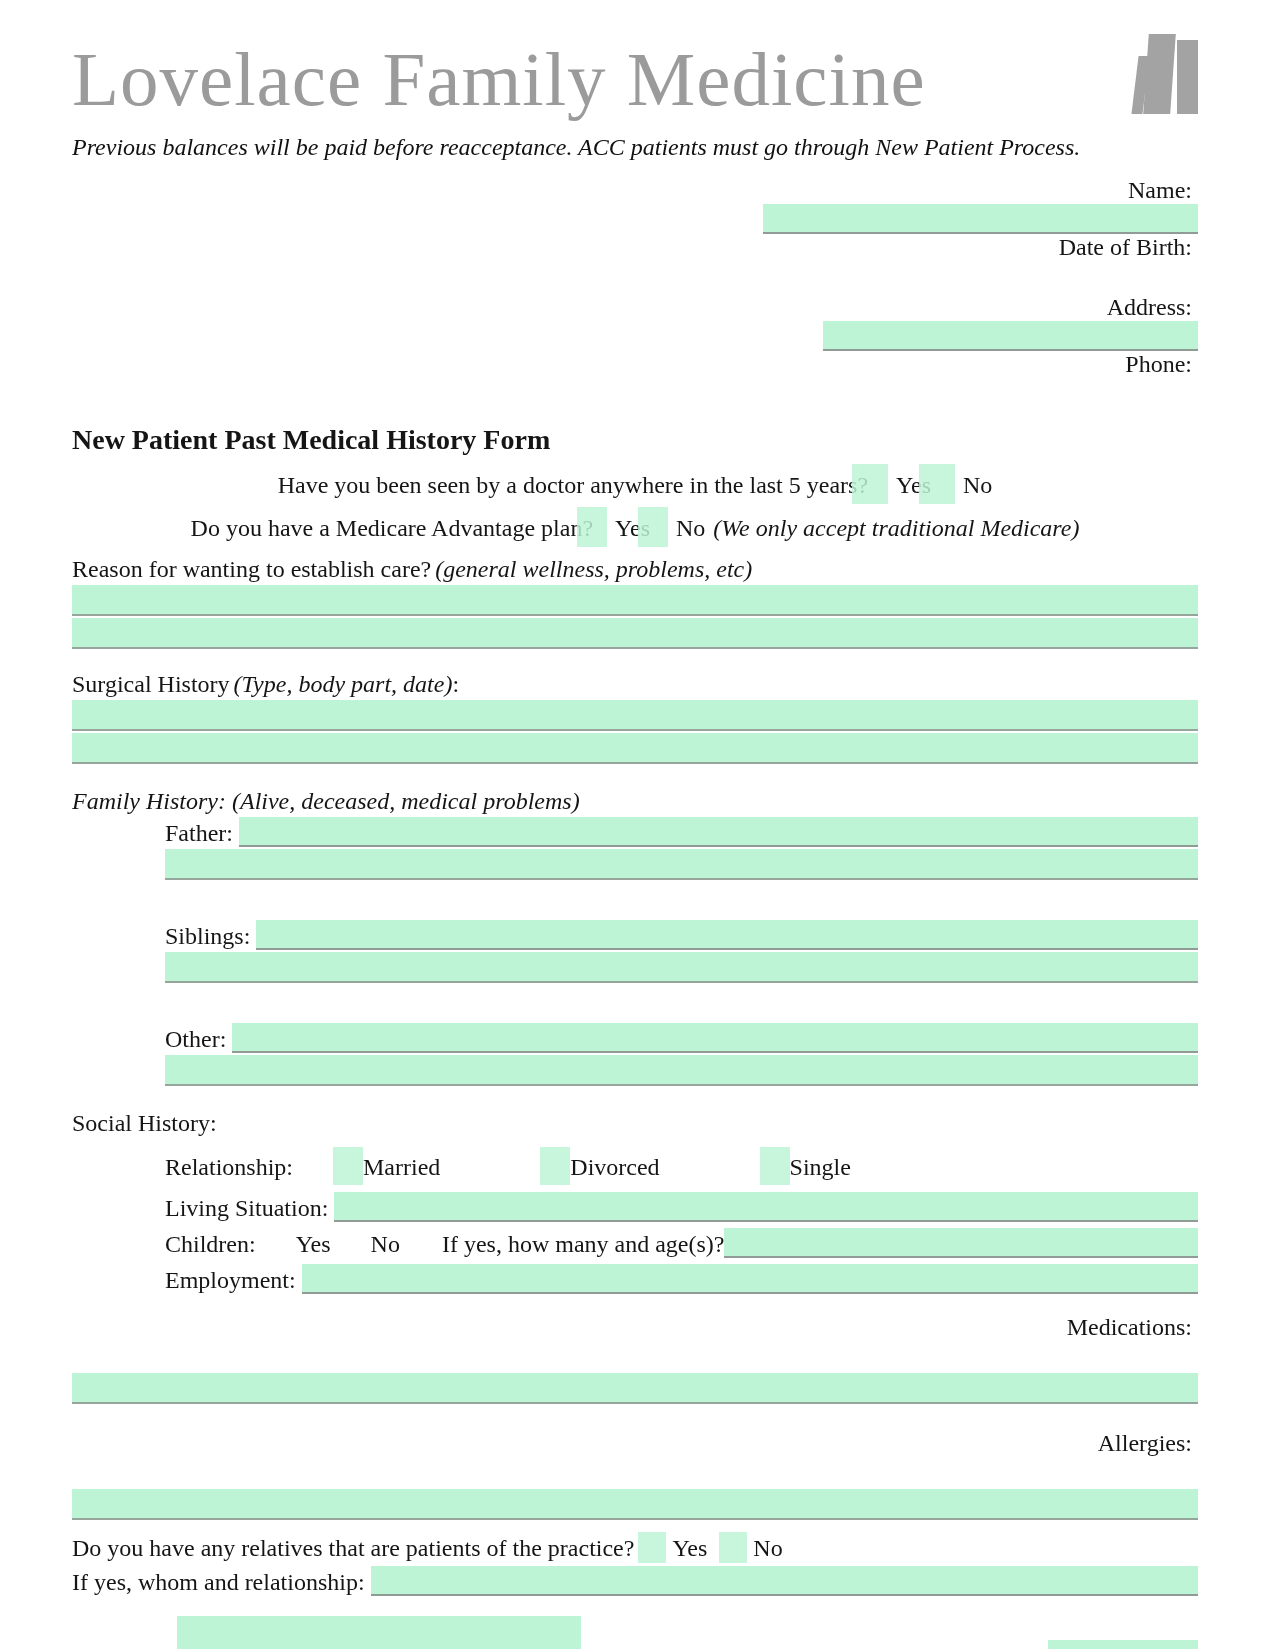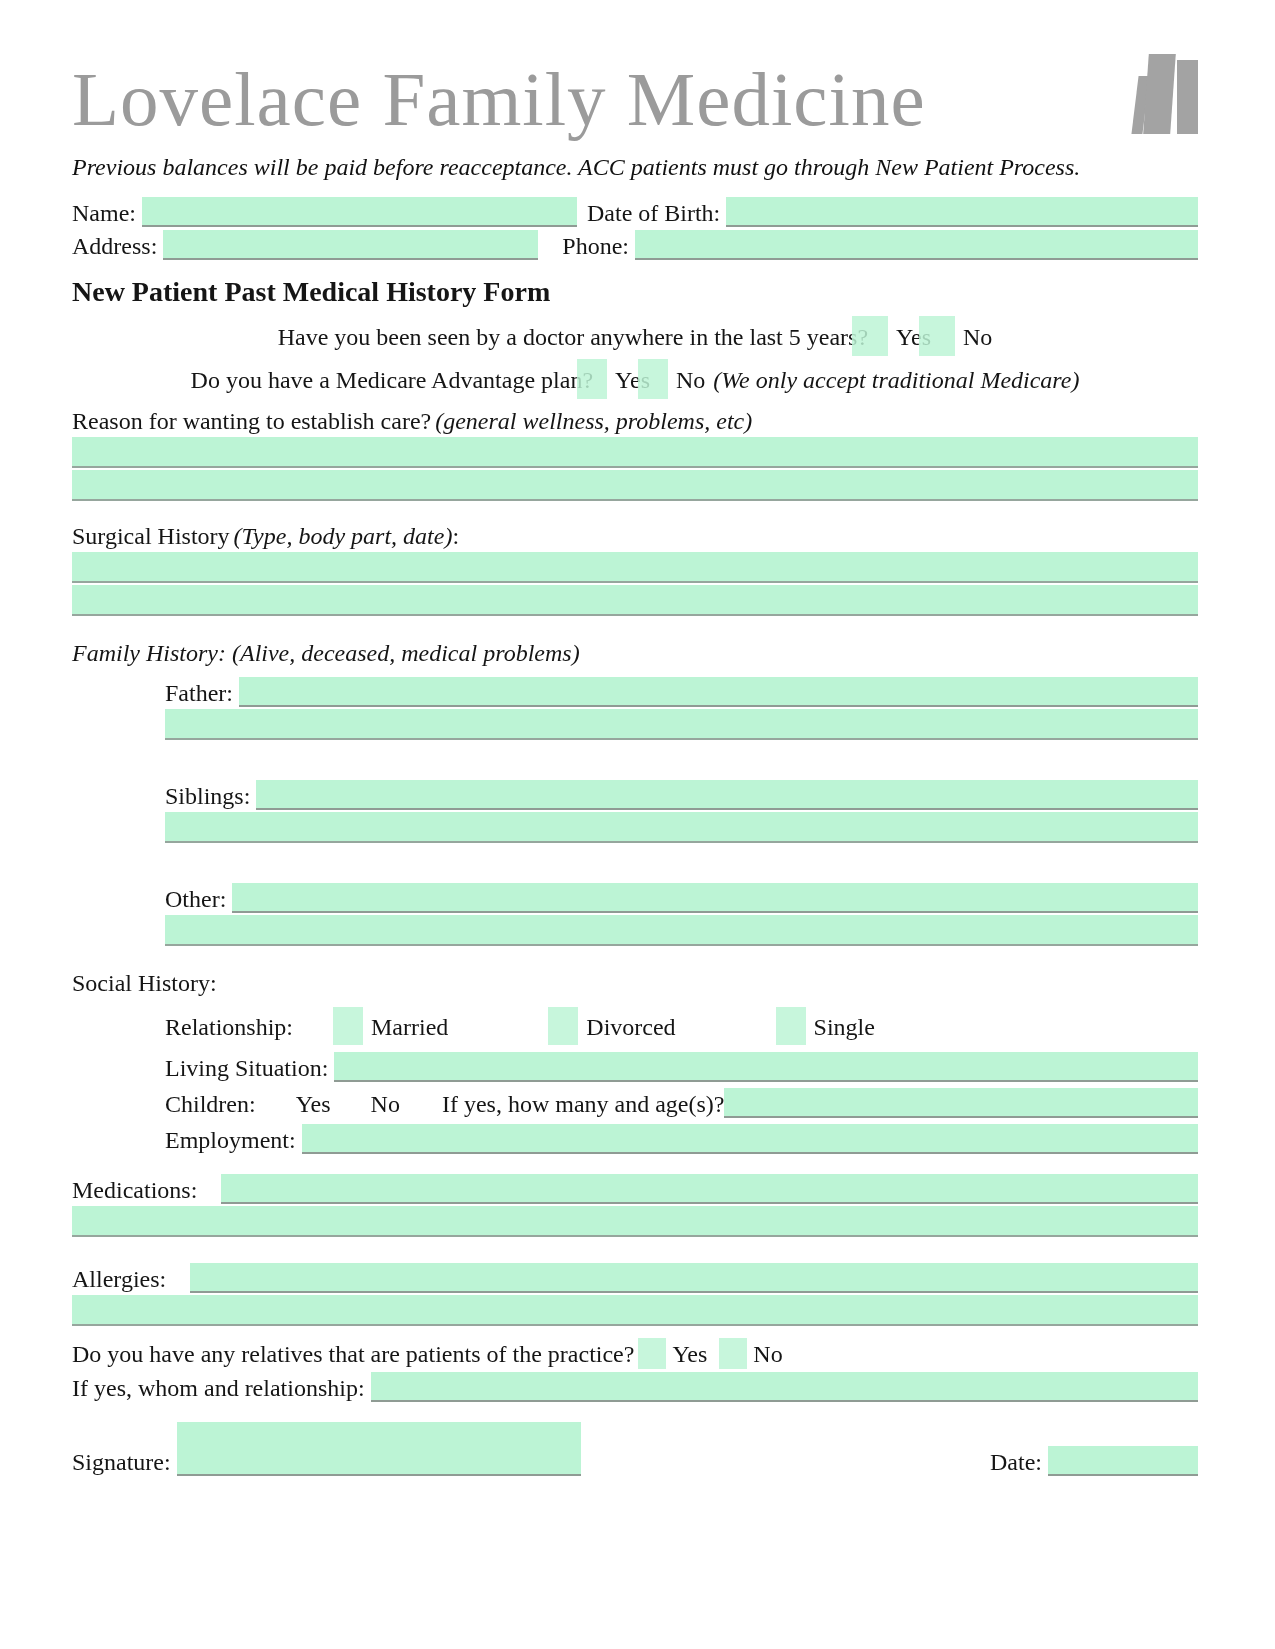--- a/index.html
+++ b/index.html
@@ -1,38 +1,38 @@
 <!DOCTYPE html>
 <html><head>
 <meta charset="utf-8">
 <style>
   * { margin:0; padding:0; box-sizing:border-box; }
   html,body { background:#ffffff; }
   body { font-family:"Liberation Serif", serif; color:#151515; }
   .page {
     position:relative; width:1275px; height:1649px; margin:0 auto;
     background:#ffffff; overflow:hidden;
-    padding:46px 77px 0 72px;
+    padding:26px 77px 0 72px;
   }
   
   .masthead { display:flex; align-items:flex-end; justify-content:space-between; height:92px; }
   .clinic-name {
     font-size:77px; font-weight:400; color:#9b9b9b; line-height:1.0;
     letter-spacing:1px; white-space:nowrap;
   }
   .logo { display:flex; align-items:flex-end; gap:4px; height:84px; padding-bottom:4px; }
   .logo .bar { background:#a3a3a3; display:block; }
   .logo .bar1 { width:11px; height:58px; transform:skewX(-7deg) translateX(4px); }
   .logo .bar2 { width:27px; height:80px; transform:skewX(-4deg); }
   .logo .bar3 { width:21px; height:74px; }
   .notice { margin-top:16px; font-size:24px; font-style:italic; color:#111; }
   
   .t  { font-size:24px; }
   .ti { font-size:24px; font-style:italic;margin-top:34px; }
-  .row { display:flex; align-items:flex-end; margin-top:3px; }
+  .row { display:flex; align-items:flex-end; margin-top:3px;flex-direction:column; }
   .lbl { white-space:nowrap; padding-right:6px; }
   
   .field {
     display:inline-block; height:30px; background:#bcf4d5;
     border-bottom:2px solid #8f9b94;
   }
   .fill { flex:1 1 auto; }
   .line-full {
     display:block; height:31px; background:#bcf4d5;
     border-bottom:2px solid #96a69d; margin-top:2px;
@@ -46,28 +46,28 @@
   .cb.opt   { width:30px; height:38px; vertical-align:-10px; }
   .cb.small { width:28px; height:31px; vertical-align:-7px; }
   
   .info-block { margin-top:16px; }
   .form-title { margin-top:16px; font-size:28px; font-weight:700; }
   .question { margin-top:8px; line-height:40px; white-space:nowrap;text-align:center; }
   .q-gap { display:inline-block; width:8px; }
   .reason-line { margin-top:8px; }
   .sect { margin-top:22px; }
   .fam-head { margin-top:24px; }
-  .fam-block { margin-top:10px; }
+  .fam-block { margin-top:2px; }
   .fam-block + .fam-block { margin-top:40px; }
   .fam-row { display:flex; align-items:flex-end; margin-left:93px; }
   .fam-line2 { margin-left:93px; height:31px; background:#bcf4d5; border-bottom:2px solid #96a69d; margin-top:2px; }
   .social-head { margin-top:24px; }
   .soc-row { display:flex; align-items:flex-end; margin-left:93px; margin-top:6px;text-align:right; }
   .rel-row { margin-left:93px; margin-top:10px; line-height:38px; white-space:nowrap; }
-  .opt-label { margin-left:8px; }
+  .opt-label { }
   .opt-space { display:inline-block; width:100px; }
   .meds-block { margin-top:20px; }
   .allergy-block { margin-top:26px; }
   .relatives-q { margin-top:12px; line-height:31px; white-space:nowrap; }
   .ifyes-row { display:flex; align-items:flex-end; margin-top:2px; }
   
   .sig-row { display:flex; align-items:flex-end; margin-top:20px;justify-content:center; }
   .sig-box { width:404px; height:54px; }
   .date-box { width:150px; height:30px; }
   .spacer { flex:1 1 auto; }

